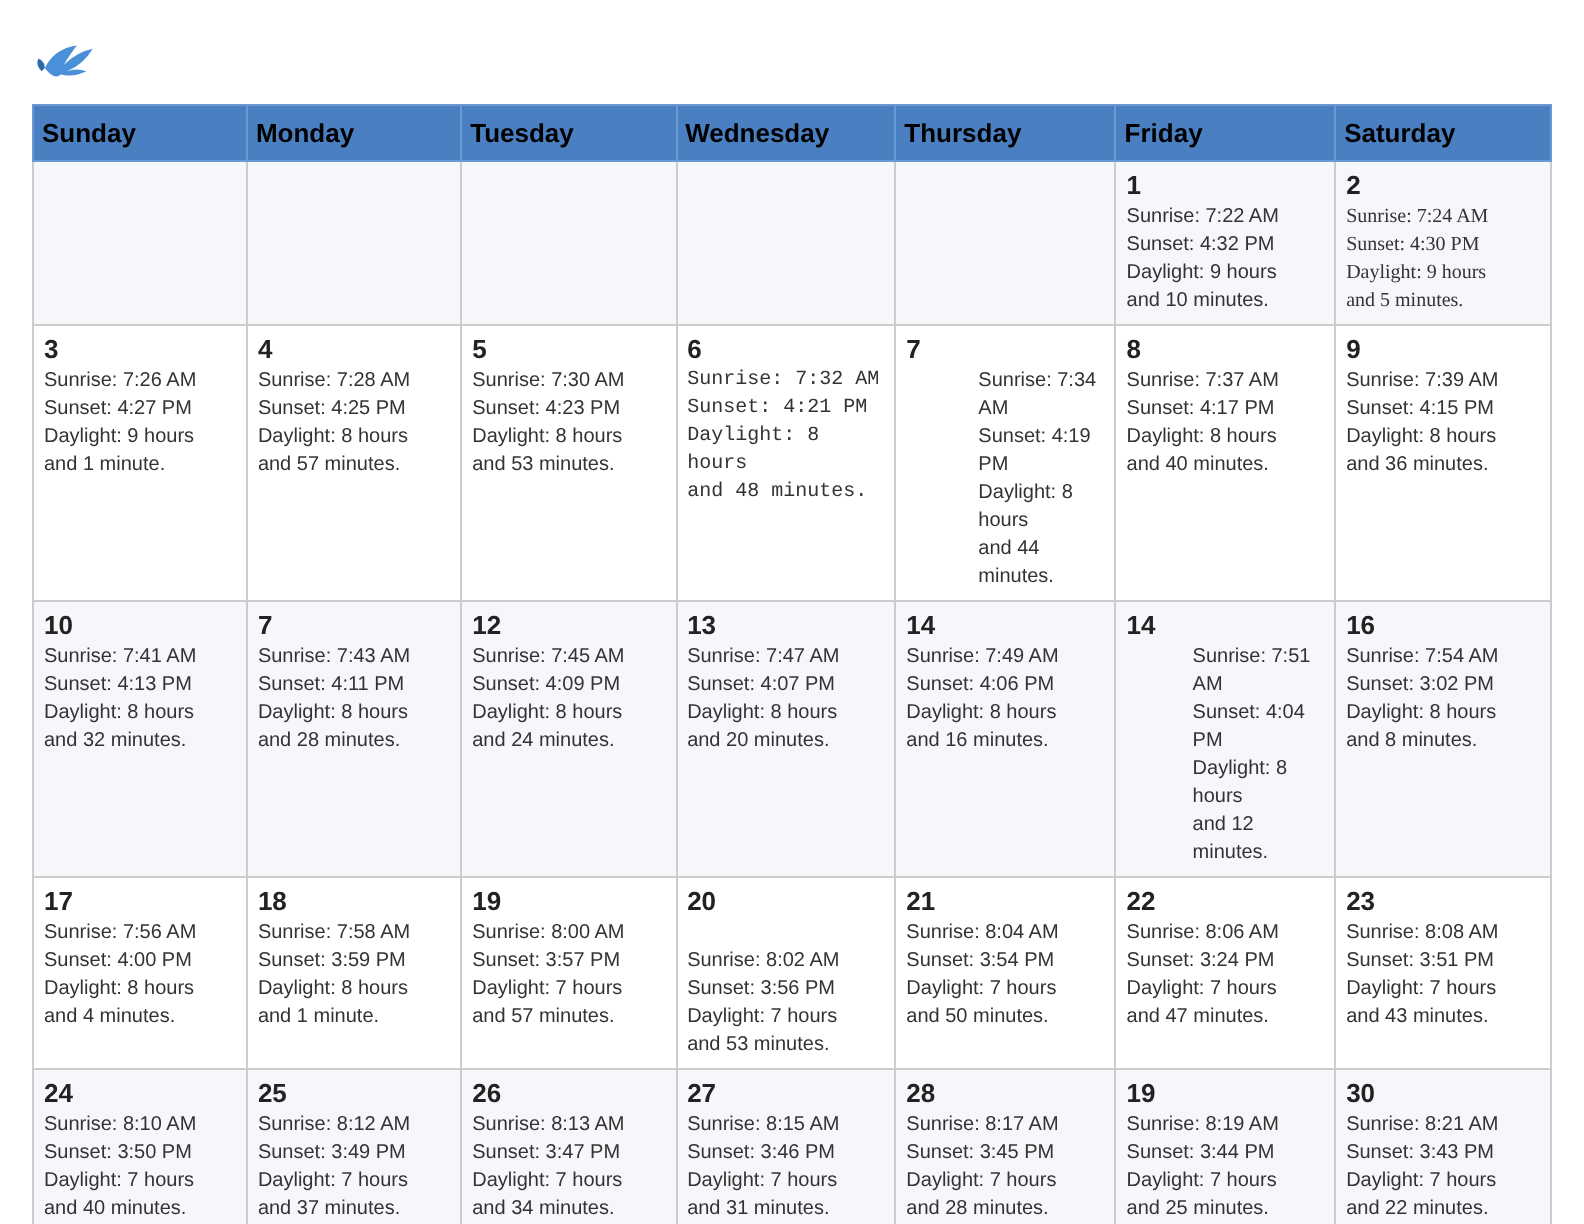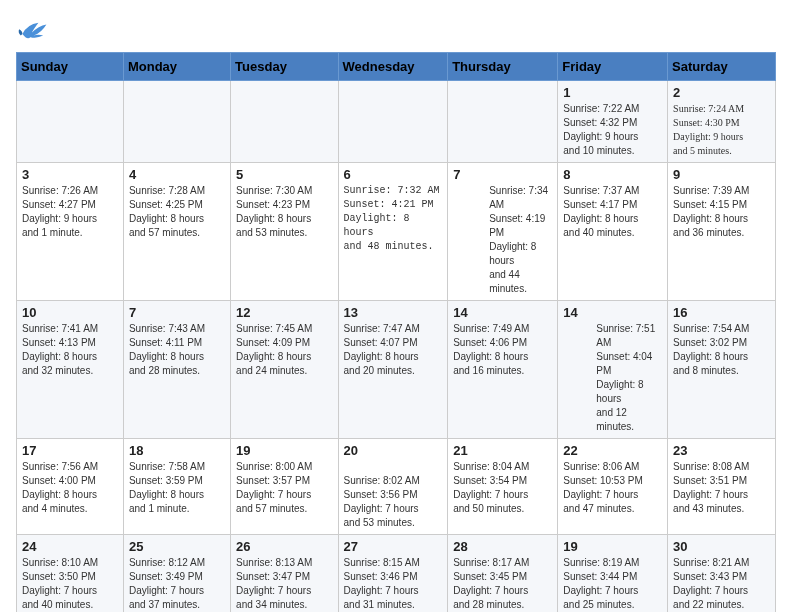--- a/index.html
+++ b/index.html
@@ -271,21 +271,21 @@
         <td>
           <span class="day-number">21</span>
           <div class="day-info" style="white-space: pre-line;">Sunrise: 8:04 AM
 Sunset: 3:54 PM
 Daylight: 7 hours
 and 50 minutes.</div>
         </td>
         <td>
           <span class="day-number">22</span>
           <div class="day-info" style="white-space: pre-line;">Sunrise: 8:06 AM
-Sunset: 10:53 PM
+Sunset: 3:24 PM
 Daylight: 7 hours
 and 47 minutes.</div>
         </td>
         <td>
           <span class="day-number">23</span>
           <div class="day-info" style="white-space: pre-line;">Sunrise: 8:08 AM
 Sunset: 3:51 PM
 Daylight: 7 hours
 and 43 minutes.</div>
         </td>

